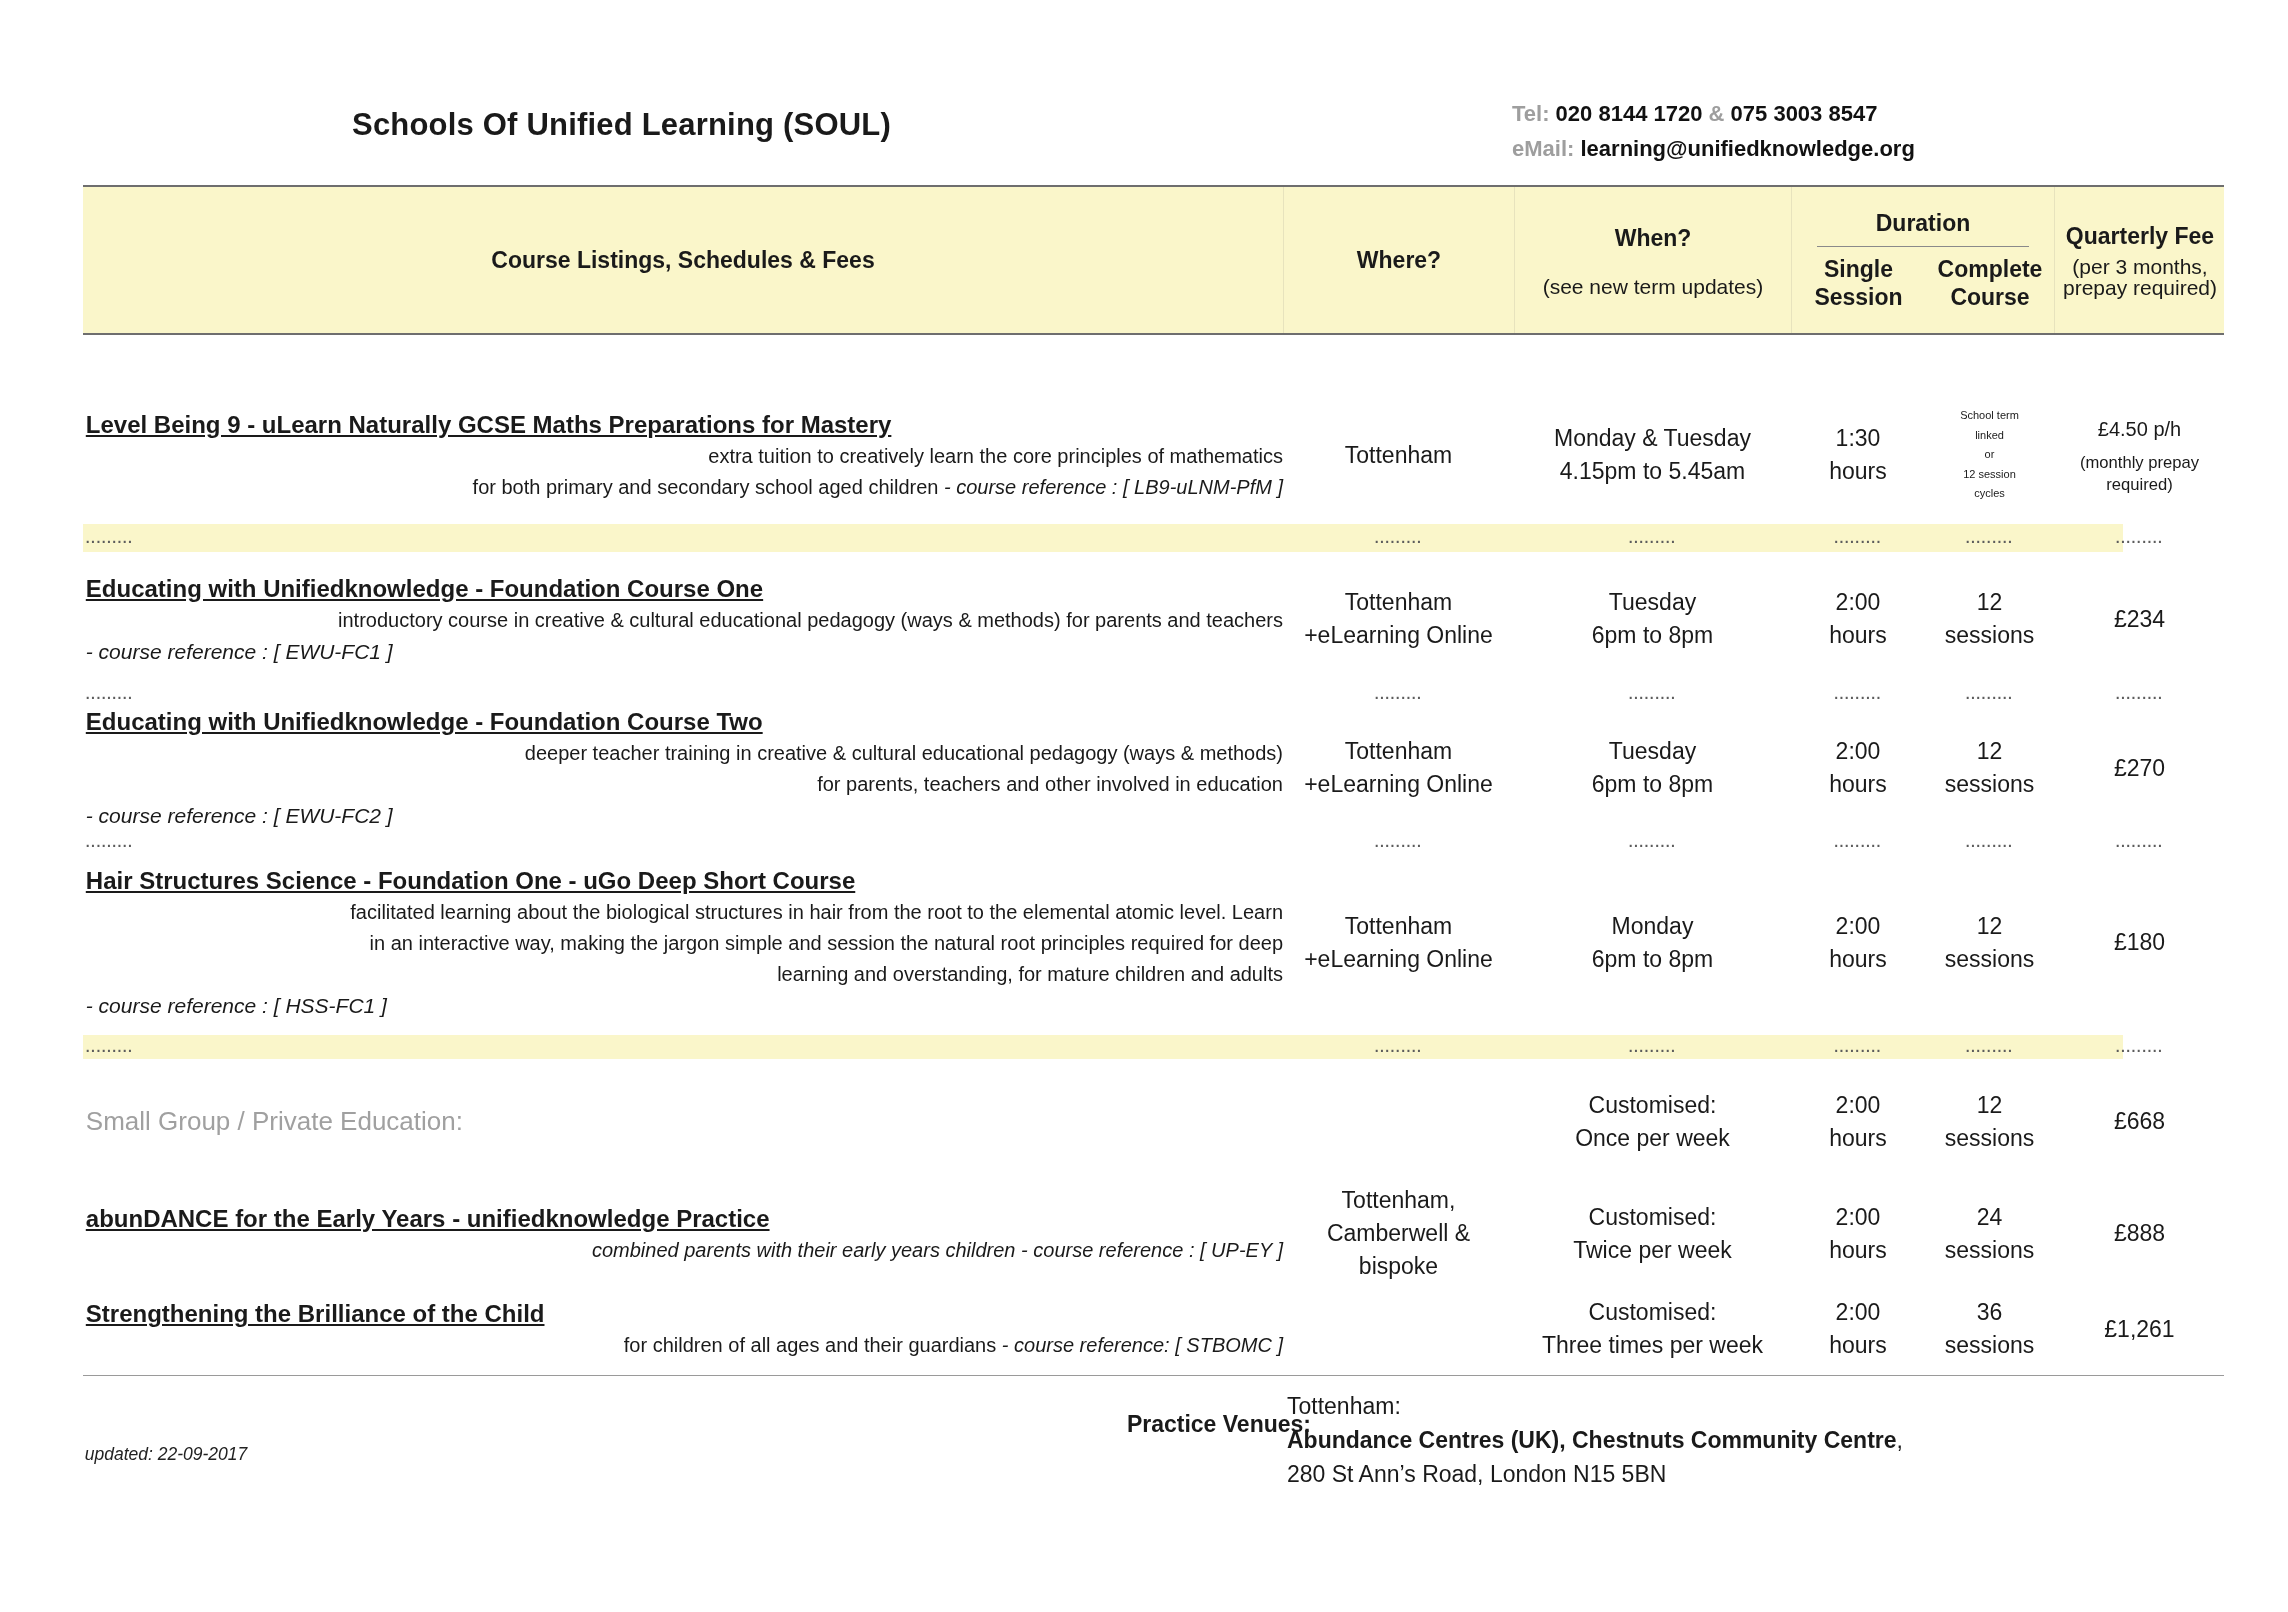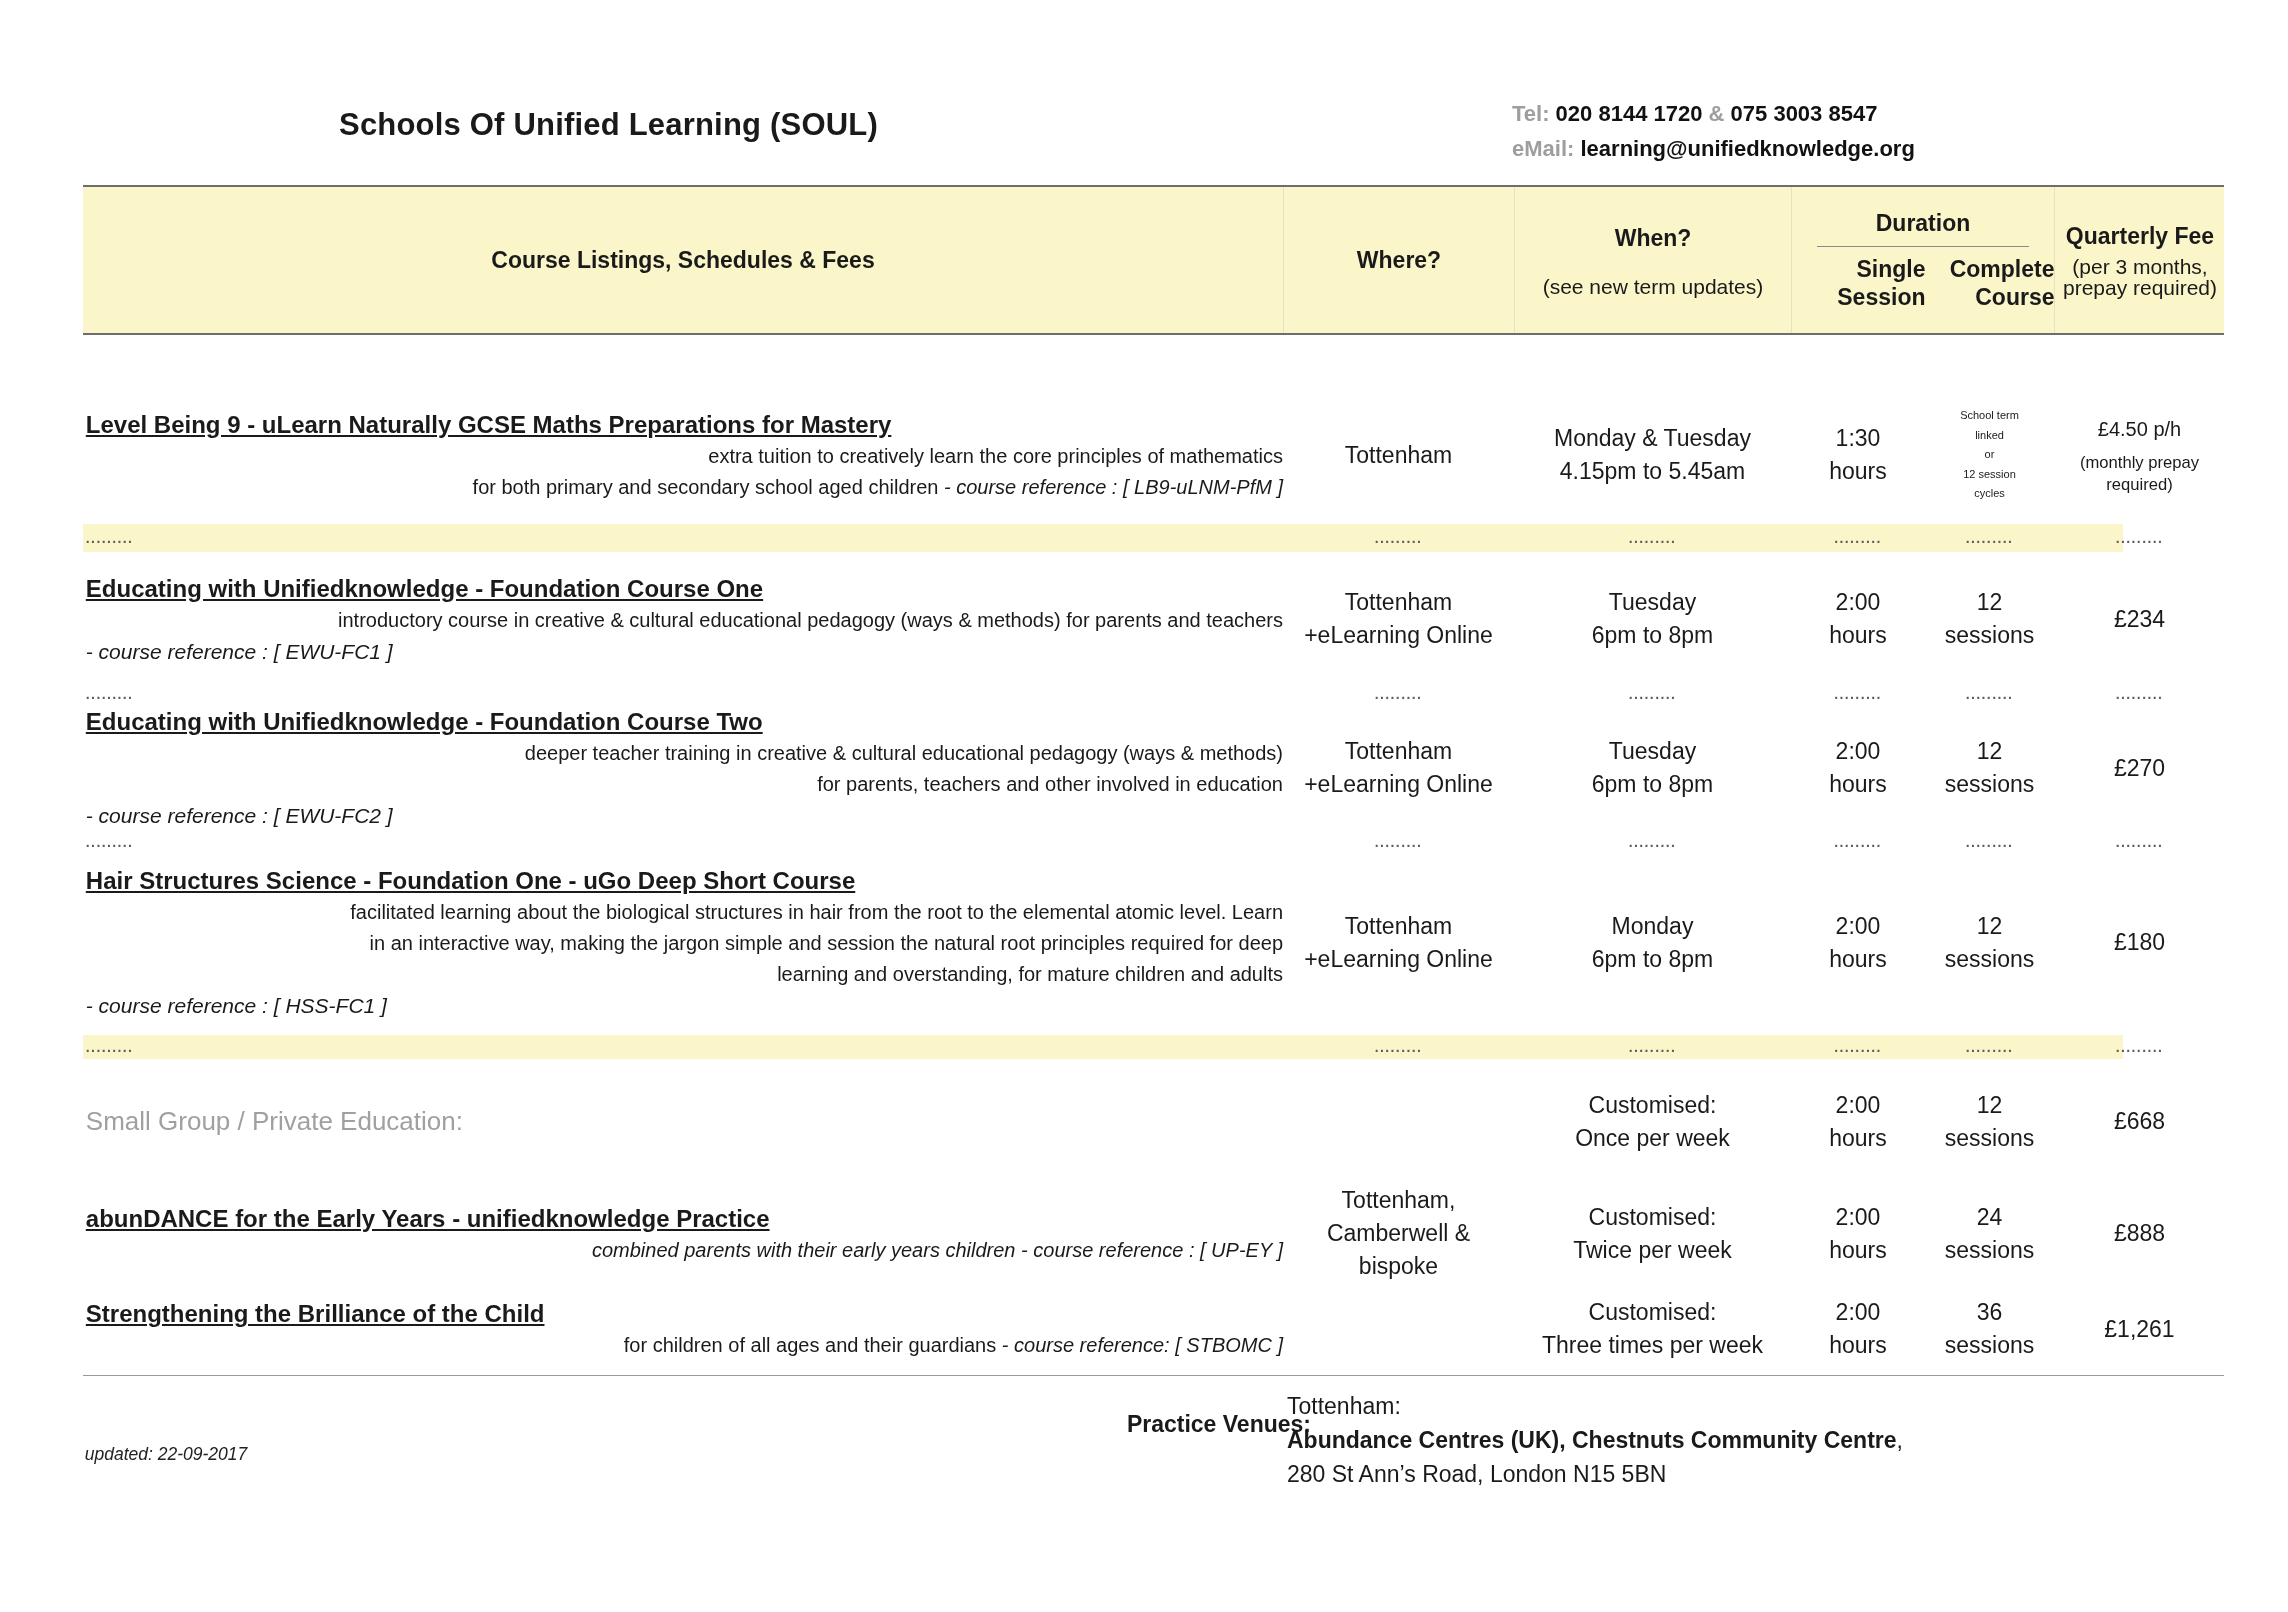--- a/index.html
+++ b/index.html
@@ -4,40 +4,40 @@
 <style>
   html,body{margin:0;padding:0;}
   body{
     width:2289px;height:1612px;background:#ffffff;
     font-family:"Liberation Sans",sans-serif;color:#1a1a1a;
     -webkit-font-smoothing:antialiased;
   }
   .sheet{position:relative;width:2289px;height:1612px;overflow:hidden;}
 
   
-  .doc-title{position:absolute;left:339px;top:107px;font-size:31px;font-weight:bold;letter-spacing:0.2px;}
+  .doc-title{position:absolute;left:352px;top:107px;font-size:31px;font-weight:bold;letter-spacing:0.2px;}
   .contact{position:absolute;left:1512px;top:96px;font-size:22px;line-height:35px;}
   .contact .lbl{color:#9e9e9e;font-weight:600;text-align:right;}
   .contact b{color:#111;font-weight:bold;}
 
   
   .table{position:absolute;left:83px;top:185px;width:2141px;}
   .grid6{display:grid;grid-template-columns:1200px 231px 277px 134px 129px 171px;}
   .thead{
     display:grid;grid-template-columns:1200px 231px 277px 263px 171px;
     background:#faf6ca;height:150px;align-items:center;
     border-top:2.8px solid #6e6e6e;border-bottom:2.8px solid #6e6e6e;box-sizing:border-box;
   }
   .th{display:flex;flex-direction:column;align-items:center;justify-content:center;text-align:center;height:100%;box-sizing:border-box;}
   .th + .th{border-left:1.8px solid #e7e3bd;}
   .th-main{font-size:23px;font-weight:bold;line-height:28px;}
   .th-note{font-size:21px;font-weight:normal;line-height:21px;margin-top:11px;}
   .th.c3 .th-note{margin-top:24px;}
   .c45 .dur-line{width:212px;border-bottom:1.8px solid #8a8a8a;margin:9.2px 0 7.4px 0;}
-  .dur-sub{display:grid;grid-template-columns:134px 129px;width:263px;text-align:right;}
+  .dur-sub{display:grid;grid-template-columns:134px 129px;width:263px;}
   .dur-sub .th-main{font-size:23px;line-height:28px;}
   .c6 .th-note{margin-top:5.5px;}
 
   
   .row{align-items:center;}
   .cc{padding-left:2.8px;align-self:center;}
   .c-title{font-size:24px;font-weight:bold;line-height:33px;text-decoration:underline;}
   .c-desc{font-size:20px;line-height:31px;text-align:right;}
   .c-desc i, i.c-ref{font-style:italic;}
   i.c-ref{font-size:21px;line-height:31px;display:block;}

